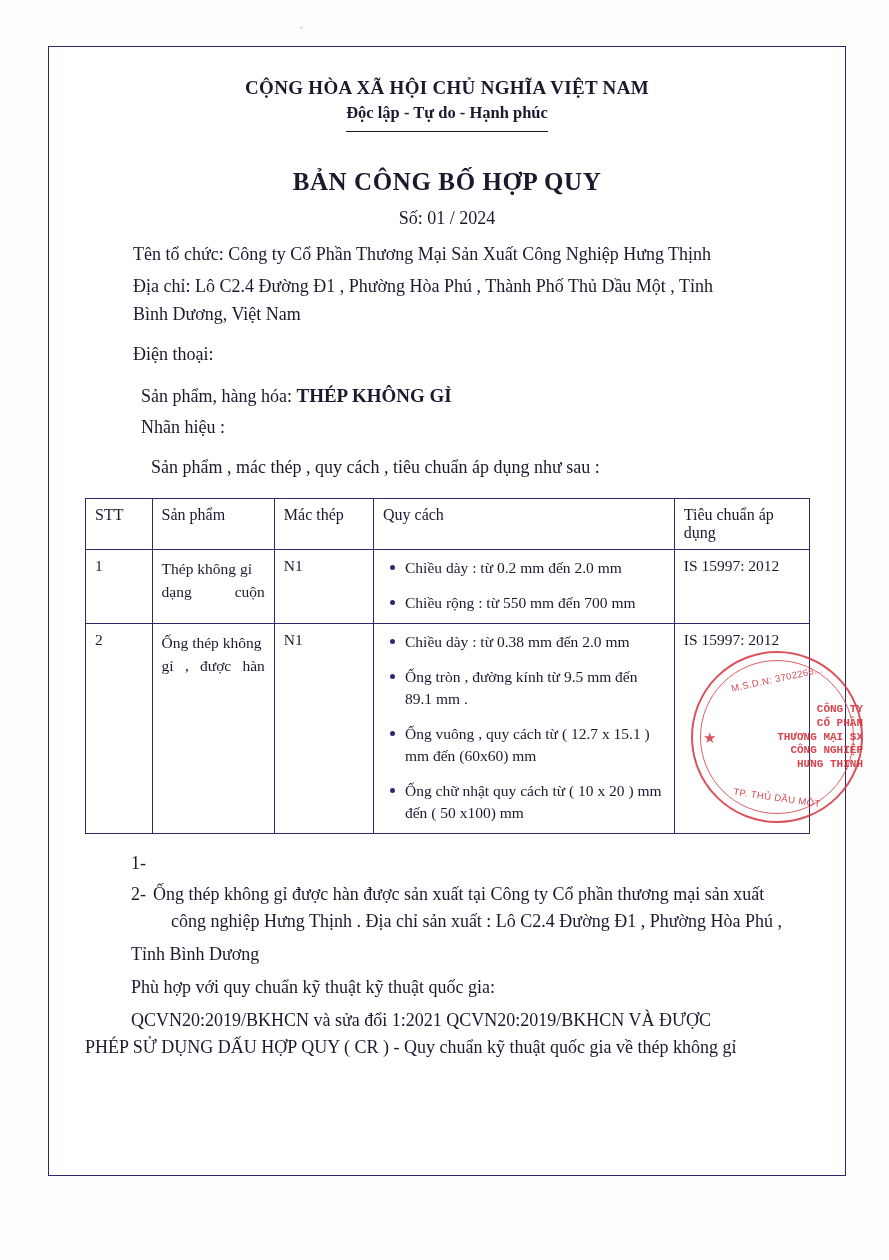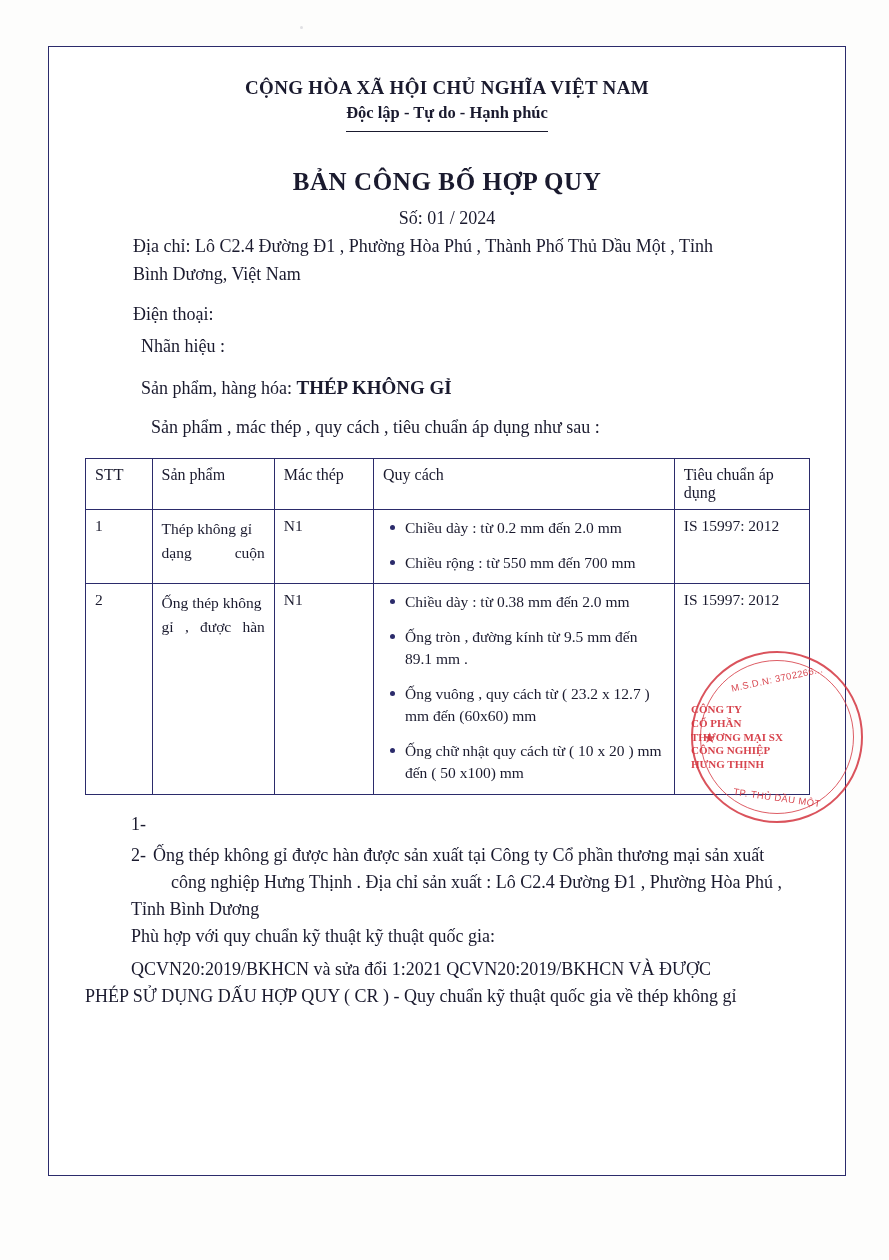--- a/index.html
+++ b/index.html
@@ -146,20 +146,21 @@
   }
   .note-num {
     flex: 0 0 auto;
     padding-right: 7px;
   }
   .note-txt { flex: 1 1 auto; }
 
   .tail-line {
     font-size: 18px;
     line-height: 1.5;
+    margin-top: 6px;
     padding-left: 52px;
     font-family: Liberation Serif, serif;
   }
   .tail-just {
     font-size: 18px;
     line-height: 1.5;
     margin-top: 6px;
     padding-left: 52px;
     text-align: justify;
   }
@@ -210,27 +211,27 @@
     letter-spacing: .4px;
     opacity: .9;
     font-family: "Liberation Sans", sans-serif;
   }
   .stamp .arc-top { top: 22px; transform: rotate(-12deg); }
   .stamp .arc-bot { bottom: 20px; transform: rotate(8deg); }
   .stamp .core {
     position: absolute;
     left: 0; right: 0;
     top: 52px;
-    text-align: left;
+    text-align: right;
     color: #d4353f;
     font-size: 11px;
     line-height: 1.25;
     font-weight: bold;
     opacity: .92;
-    font-family: Liberation Serif, serif;
+    font-family: Liberation Mono, monospace;
   }
 
   .speck {
     position: absolute;
     background: #c9c9cf;
     border-radius: 50%;
     opacity: .55;
   }
 </style>
 </head>
@@ -246,29 +247,30 @@
     <div class="inner">
 
       <div class="ctr">
         <div class="national-title">CỘNG HÒA XÃ HỘI CHỦ NGHĨA VIỆT NAM</div>
         <div><span class="national-sub">Độc lập - Tự do - Hạnh phúc</span></div>
       </div>
 
       <div class="ctr doc-title">BẢN CÔNG BỐ HỢP QUY</div>
       <div class="ctr doc-number">Số: 01 / 2024</div>
 
+      <div class="body-line indent-1">Tên tổ chức: Công ty Cổ Phần Thương Mại Sản Xuất Công Nghiệp Hưng Thịnh</div>
       <div class="body-line indent-1" style="margin-top:4px;">Địa chỉ: Lô C2.4 Đường Đ1 , Phường Hòa Phú , Thành Phố Thủ Dầu Một , Tỉnh</div>
       <div class="body-line indent-1" style="margin-top:0;">Bình Dương, Việt Nam</div>
       <div class="body-line indent-1">Điện thoại:</div>
 
-      <div class="body-line indent-2" style="margin-top:4px;">Nhãn hiệu :</div>
       <div class="body-line indent-2">
         <span>Sản phẩm, hàng hóa:</span>
         <span class="prod-strong">THÉP KHÔNG GỈ</span>
       </div>
+      <div class="body-line indent-2" style="margin-top:4px;">Nhãn hiệu :</div>
       <div class="body-line indent-3">Sản phẩm , mác thép , quy cách , tiêu chuẩn áp dụng như sau :</div>
 
       <table class="spec">
         <thead>
           <tr>
             <td class="c-stt">STT</td>
             <td class="c-prod">Sản phẩm</td>
             <td class="c-mac">Mác thép</td>
             <td class="c-quy">Quy cách</td>
             <td class="c-std">Tiêu chuẩn áp dụng</td>
@@ -288,21 +290,21 @@
             <td class="c-std">IS 15997: 2012</td>
           </tr>
           <tr>
             <td class="c-stt">2</td>
             <td class="c-prod cell-just">Ống thép không gỉ , được hàn</td>
             <td class="c-mac">N1</td>
             <td class="c-quy">
               <ul class="bullets">
                 <li>Chiều dày : từ 0.38 mm đến 2.0 mm</li>
                 <li>Ống tròn , đường kính từ 9.5 mm đến 89.1 mm .</li>
-                <li>Ống vuông , quy cách từ ( 23.2 x 12.7 ) mm đến (60x60) mm</li>
+                <li>Ống vuông , quy cách từ ( 12.7 x 15.1 ) mm đến (60x60) mm</li>
                 <li>Ống chữ nhật quy cách từ ( 10 x 20 ) mm đến ( 50 x100) mm</li>
               </ul>
             </td>
             <td class="c-std">IS 15997: 2012</td>
           </tr>
         </tbody>
       </table>
 
       <div class="notes">
         <div class="note-row">

